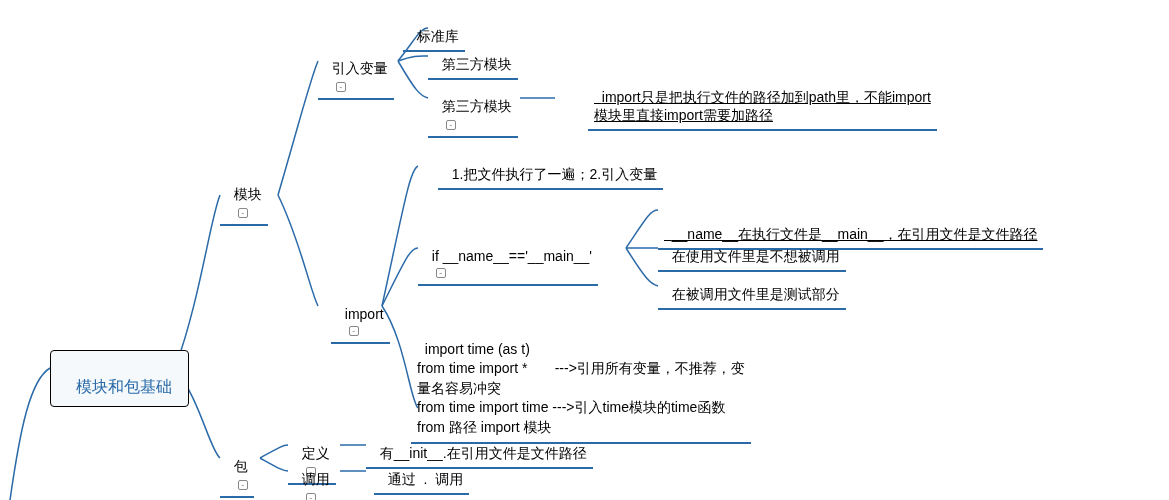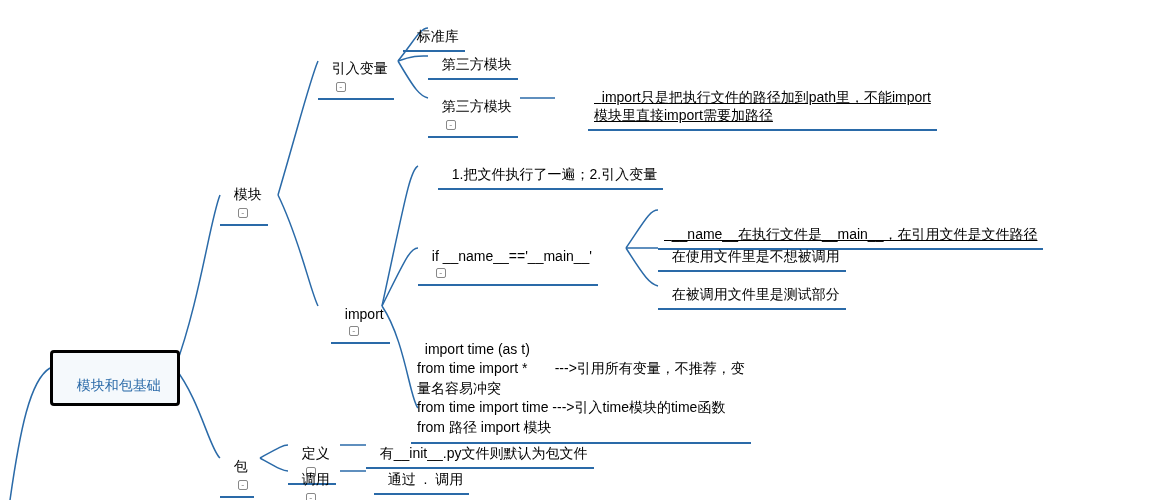--- a/index.html
+++ b/index.html
@@ -11,26 +11,26 @@
     height: 500px;
     position: relative;
     overflow: hidden;
   }
   .node {
     position: absolute;
     white-space: pre;
     color: #000;
   }
   .root {
-    border: 3px solid #000000;
+    border: 1px solid #000000;
     border-radius: 4px;
     padding: 8px 16px;
     background: #f5f9fc;
     color: #2a6aa8;
-    font-size: 14px;
+    font-size: 16px;
   }
   .branch {
     border-bottom: 2px solid #2a6aa8;
     padding: 2px 6px 4px 6px;
   }
   .toggle {
     display: inline-block;
     width: 10px;
     height: 10px;
     border: 1px solid #888;
@@ -147,21 +147,21 @@
 
 <div class="node branch" style="left:220px; top:440px;">
   <span>包</span>
   <span class="toggle">-</span>
 </div>
 <div class="node branch" style="left:288px; top:427px;">
   <span>定义</span>
   <span class="toggle">-</span>
 </div>
 <div class="node branch" style="left:366px; top:427px;">
-  <span>有__init__.py文件则默认为包文件</span>
+  <span>有__init__.在引用文件是文件路径</span>
 </div>
 <div class="node branch" style="left:288px; top:453px;">
   <span>调用</span>
   <span class="toggle">-</span>
 </div>
 <div class="node branch" style="left:374px; top:453px;">
   <span>通过  .  调用</span>
 </div>
 
 </body></html>

